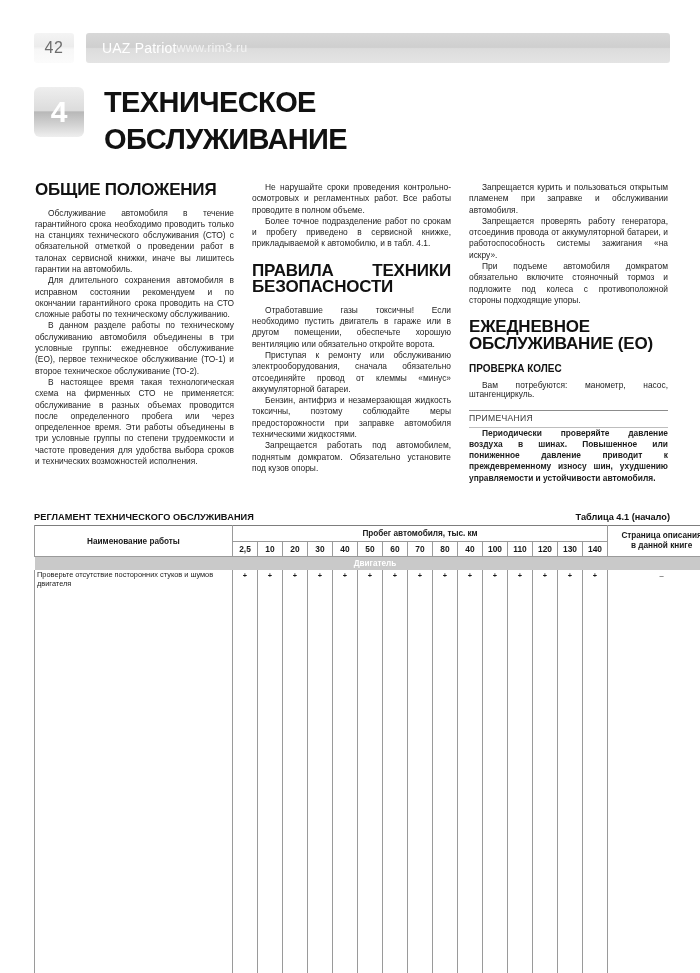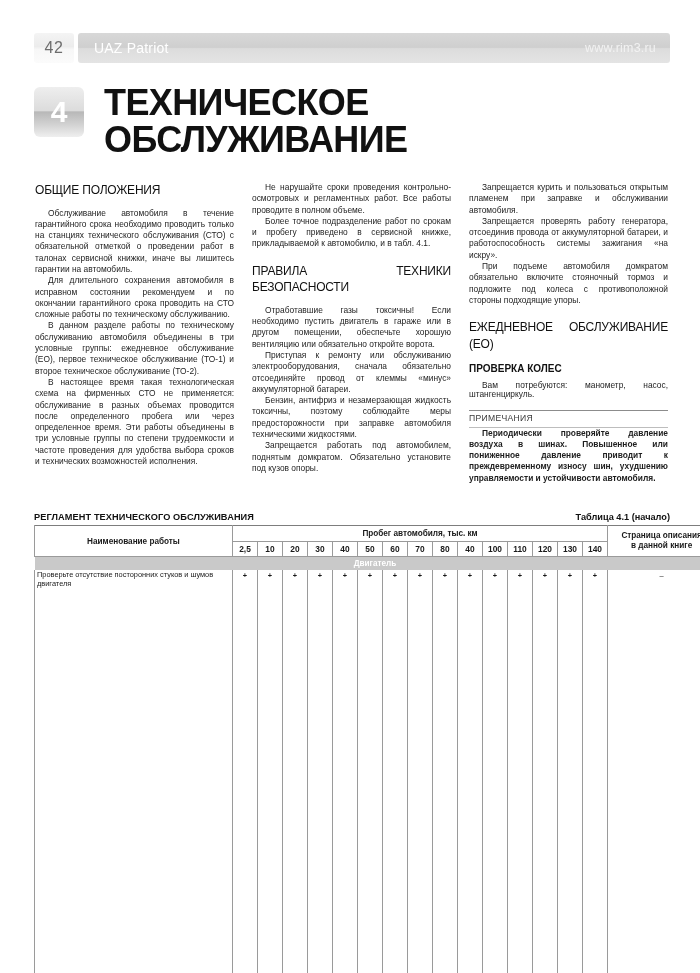--- a/index.html
+++ b/index.html
@@ -40,26 +40,26 @@
     display: flex;
     align-items: center;
     justify-content: center;
     font-size: 16px;
     color: #6d6d6d;
     font-weight: 400;
     letter-spacing: .5px;
   }
   .runhead-bar {
     flex: 1;
-    margin-left: 4px;
+    margin-left: 12px;
     background: linear-gradient(180deg,#d8d8d8 0%, #cfcfcf 48%, #dcdcdc 52%, #e4e4e4 100%);
     border-radius: 3px;
     display: flex;
     align-items: center;
-    justify-content: space-between;
+    justify-content: flex-start;
     padding: 0 14px 0 16px;
     box-sizing: border-box;
   }
   .runhead-model {
     font-size: 14px;
     color: #ffffff;
     letter-spacing: .2px;
   }
   .runhead-site {
     font-size: 12.5px;
@@ -83,21 +83,21 @@
     display: flex;
     align-items: center;
     justify-content: center;
     font-size: 30px;
     font-weight: 700;
     color: #ffffff;
     margin-top: 3px;
   }
   .chapter-title {
     margin-left: 20px;
-    font-size: 36px;
+    font-size: 29px;
     line-height: 37px;
     font-weight: 700;
     letter-spacing: -0.6px;
     color: #111111;
     text-transform: uppercase;
   }
   .chapter-title span { display: block; }
 
   
   .columns {
@@ -115,23 +115,23 @@
     line-height: 11.3px;
     text-align: justify;
     color: #1d1d1d;
   }
   .col p {
     margin: 0 0 0 0;
     text-indent: 13px;
     text-align: justify;
   }
   .h1 {
-    font-size: 12px;
+    font-size: 17px;
     line-height: 16.5px;
-    font-weight: 400;
+    font-weight: 700;
     color: #111;
     text-transform: uppercase;
     margin: 0 0 9px 0;
     letter-spacing: -0.2px;
   }
   .h1.spaced { margin-top: 13px; }
   .h2 {
     font-size: 10px;
     line-height: 12px;
     font-weight: 700;

